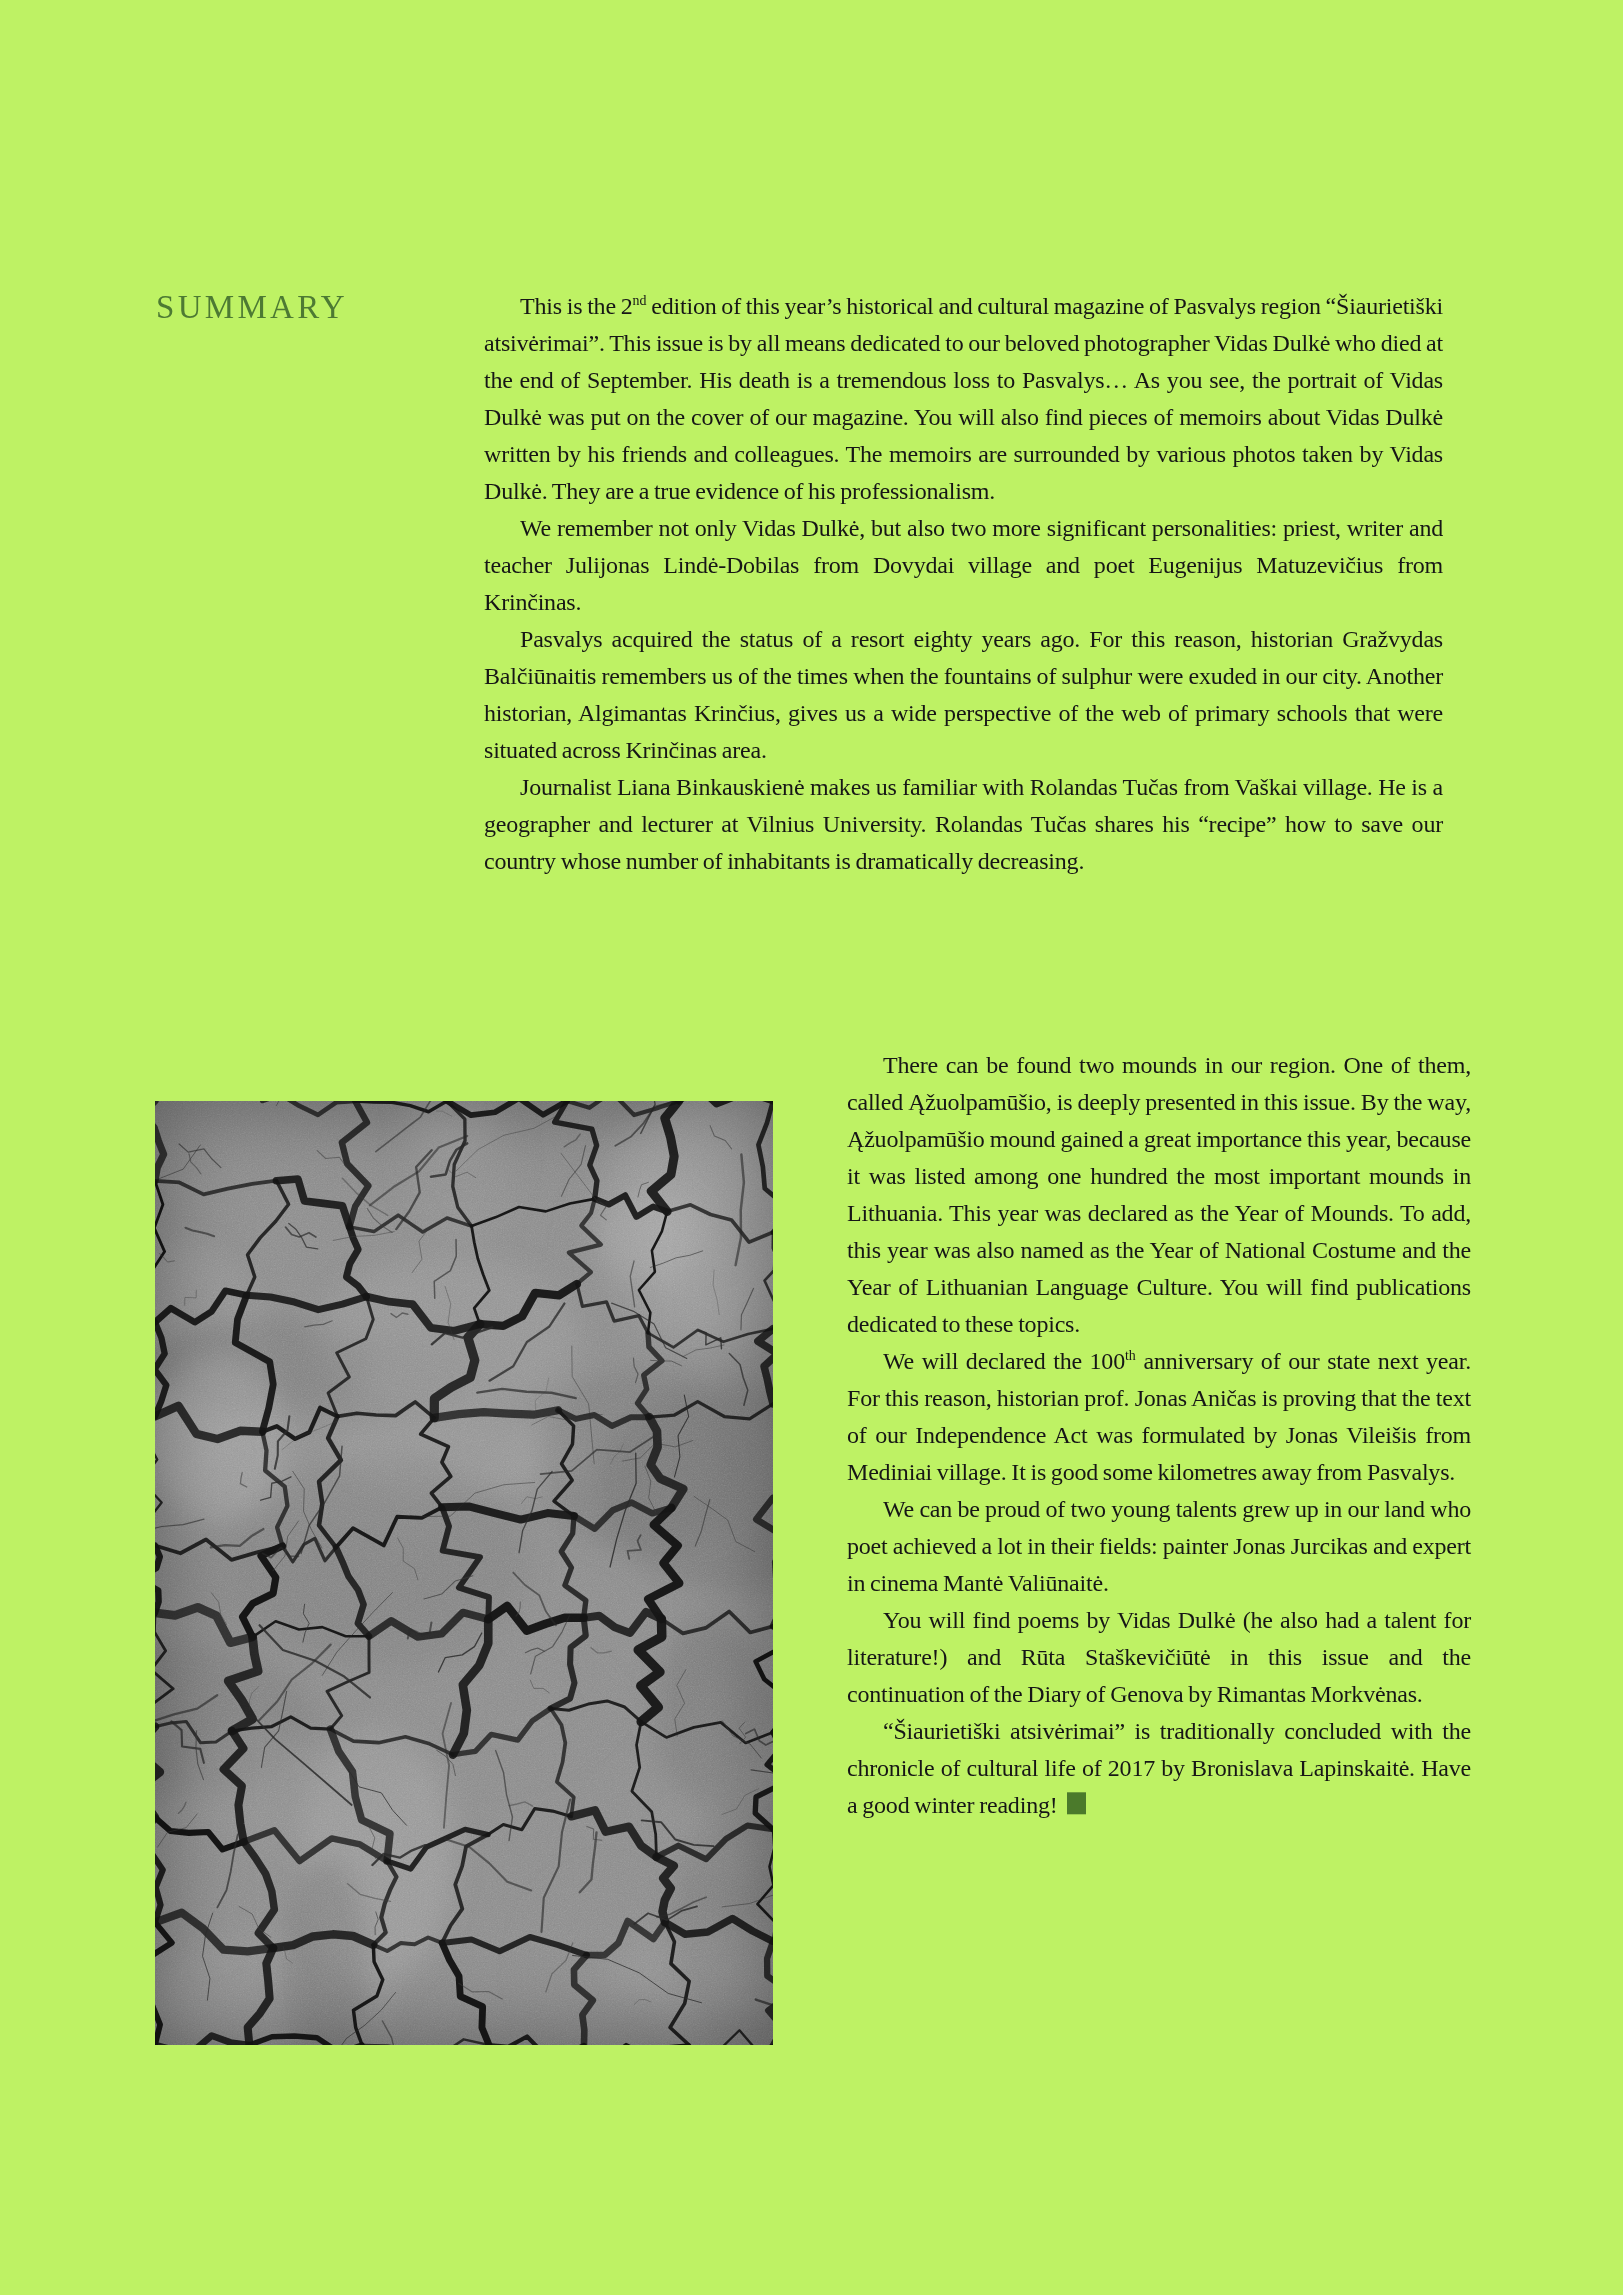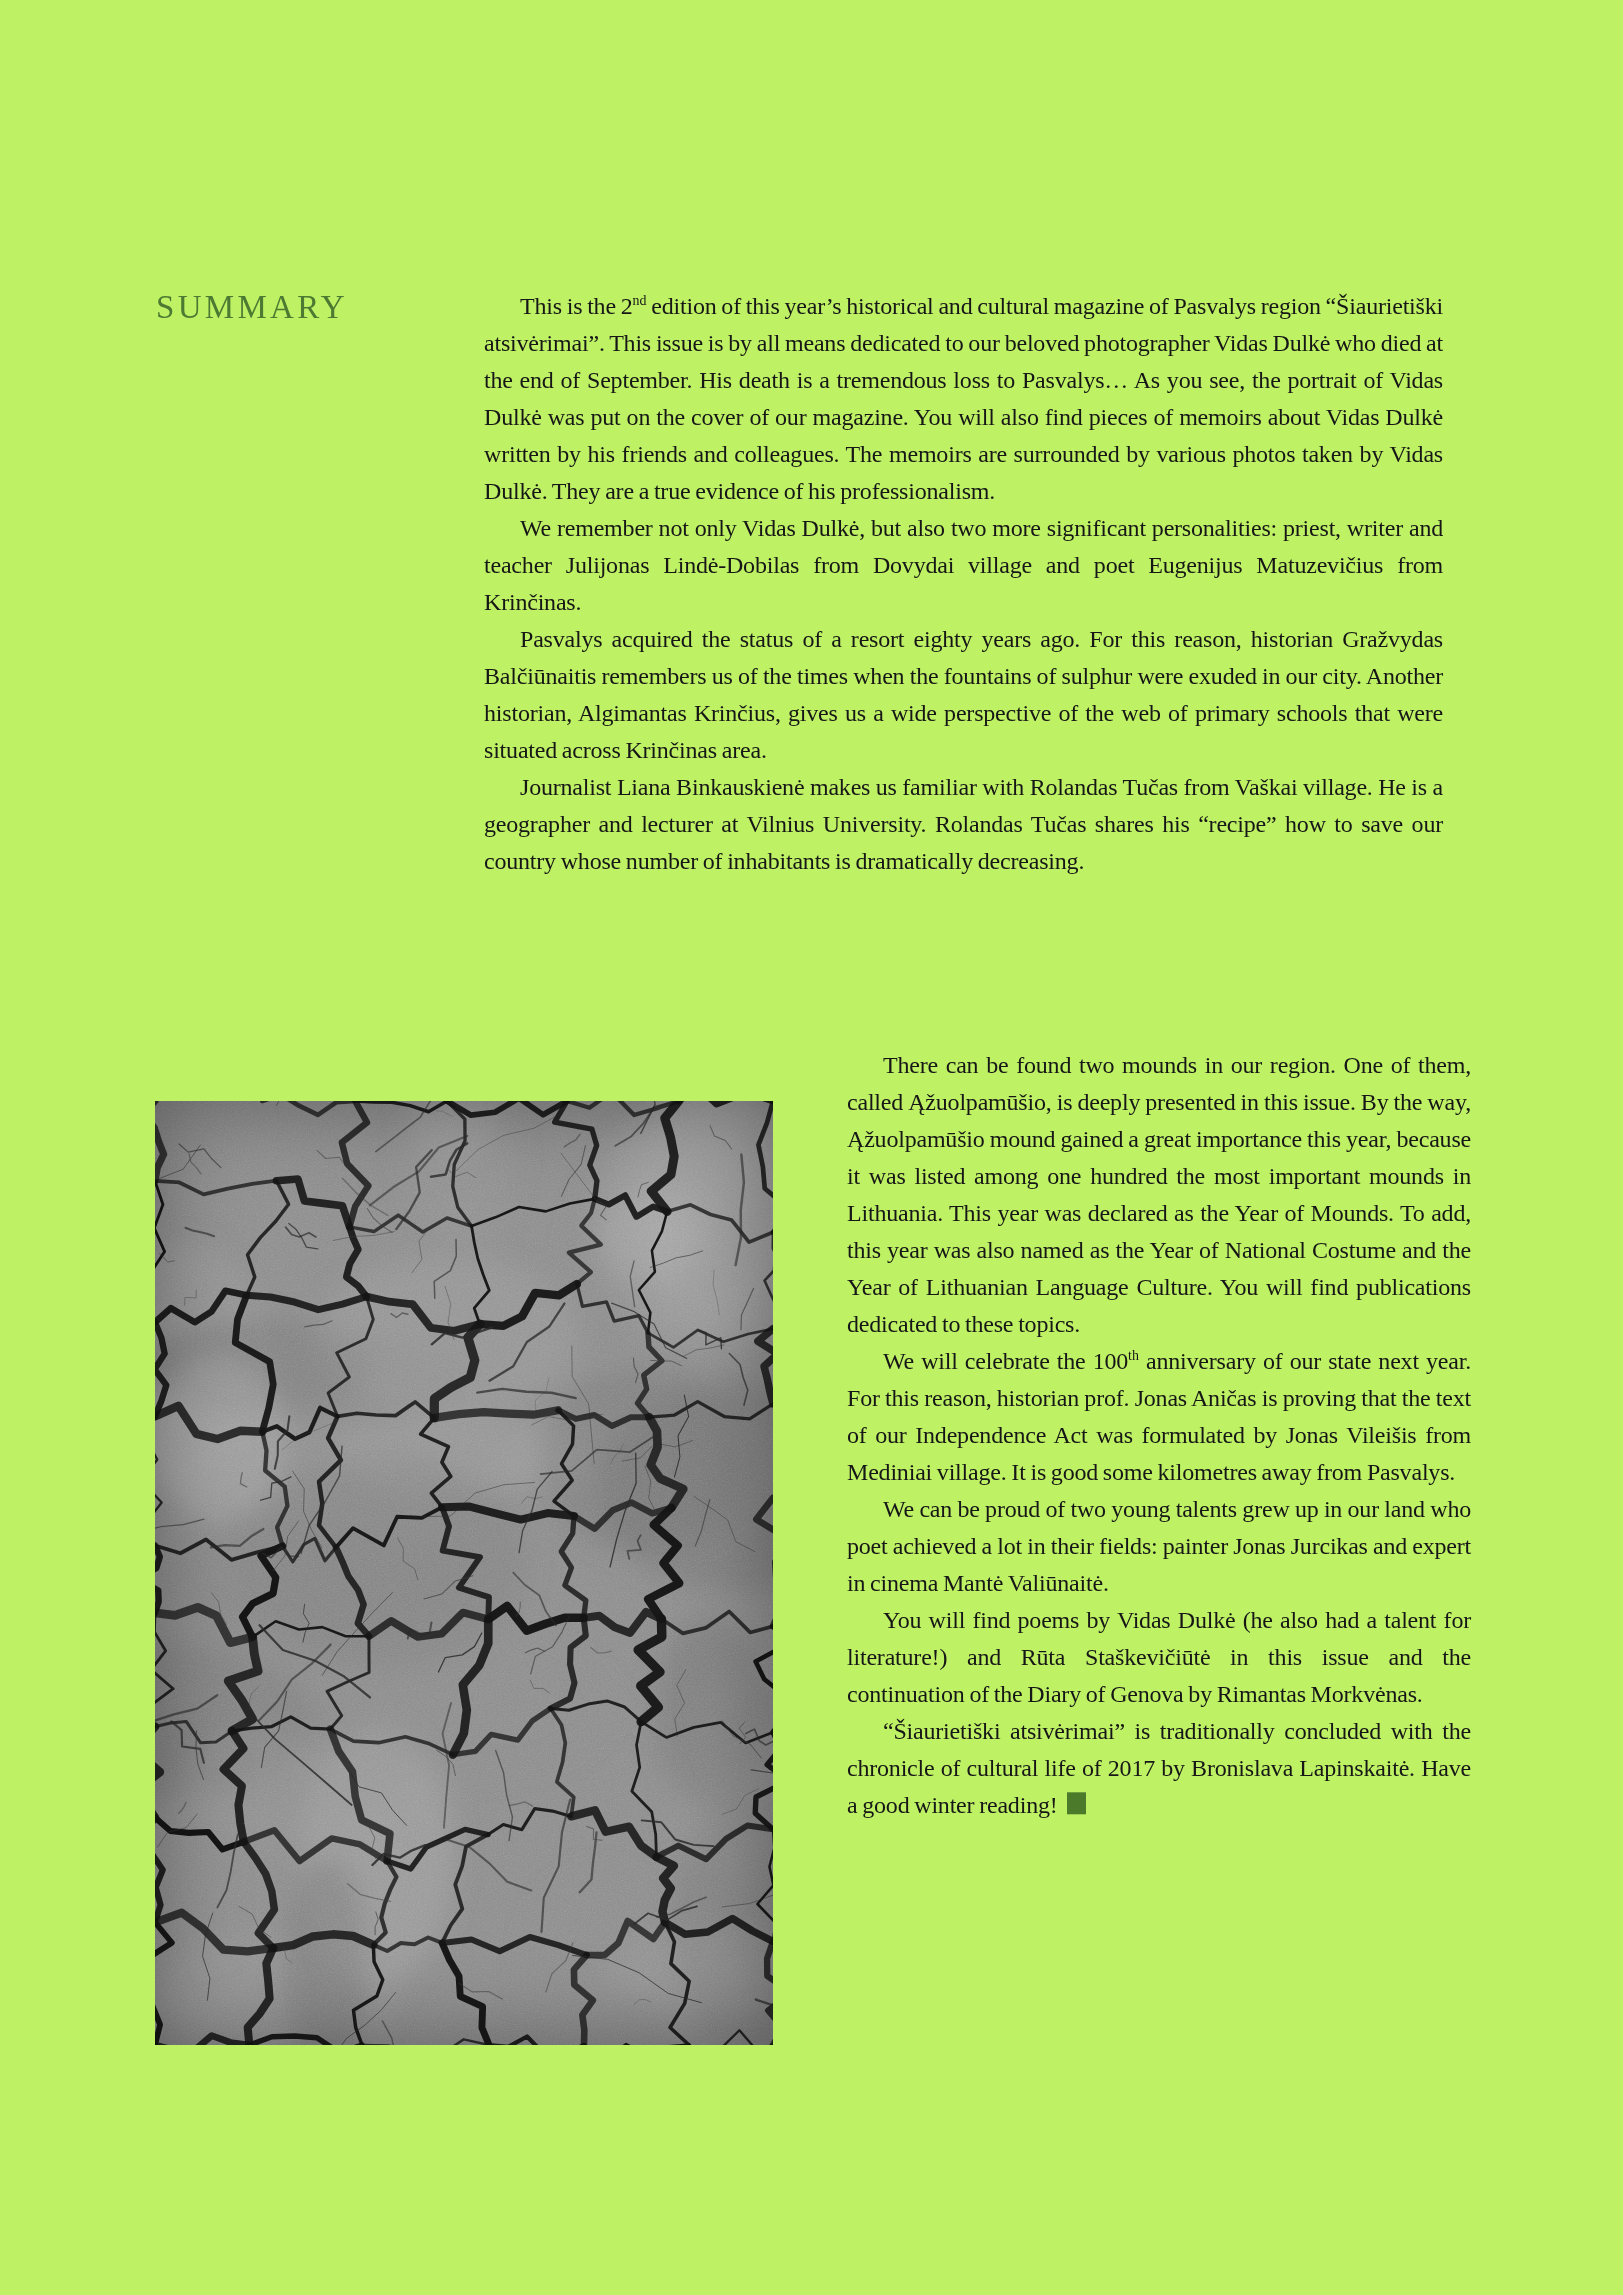--- a/index.html
+++ b/index.html
@@ -373,20 +373,20 @@
           <path d="M210.2 1316.7 L201.3 1310.7 L199.0 1300.8 L195.9 1291.5" fill="none" stroke="#3a3a3a" stroke-width="0.9" stroke-opacity="0.59" stroke-linecap="round" stroke-linejoin="round"></path>
           <path d="M758.6 1376.3 L749.2 1372.6 L740.3 1372.9 L732.6 1380.4" fill="none" stroke="#3a3a3a" stroke-width="1.1" stroke-opacity="0.47" stroke-linecap="round" stroke-linejoin="round"></path>
           <path d="M75.0 638.7 L43.3 647.1 L10.5 650.0 L-21.3 657.7" fill="none" stroke="#3a3a3a" stroke-width="1.8" stroke-opacity="0.70" stroke-linecap="round" stroke-linejoin="round"></path>
         </g>
     </svg>
     <div class="vignette"></div>
   </figure>
 
   <div class="col col-narrow">
     <p>There can be found two mounds in our region. One of them, called Ąžuolpamūšio, is deeply presented in this issue. By the way, Ąžuolpamūšio mound gained a great importance this year, because it was listed among one hundred the most important mounds in Lithuania. This year was declared as the Year of Mounds. To add, this year was also named as the Year of National Costume and the Year of Lithuanian Language Culture. You will find publications dedicated to these topics.</p>
-    <p><span>We will celebrate the 100</span><sup>th</sup><span> anniversary of our state next year. For this reason, historian prof. Jonas Aničas is proving that the text of our Independence Act was formulated by Jonas Vileišis from Mediniai village. It is good some kilometres away from Pasvalys.</span></p>
+    <p><span>We will declared the 100</span><sup>th</sup><span> anniversary of our state next year. For this reason, historian prof. Jonas Aničas is proving that the text of our Independence Act was formulated by Jonas Vileišis from Mediniai village. It is good some kilometres away from Pasvalys.</span></p>
     <p>We can be proud of two young talents grew up in our land who poet achieved a lot in their fields: painter Jonas Jurcikas and expert in cinema Mantė Valiūnaitė.</p>
     <p>You will find poems by Vidas Dulkė (he also had a talent for literature!) and Rūta Staškevičiūtė in this issue and the continuation of the Diary of Genova by Rimantas Morkvėnas.</p>
     <p><span>“Šiaurietiški atsivėrimai” is traditionally concluded with the chronicle of cultural life of 2017 by Bronislava Lapinskaitė. Have a good winter reading!</span><span class="end-mark"></span></p>
   </div>
 
 </div>
 
 
 </body></html>

